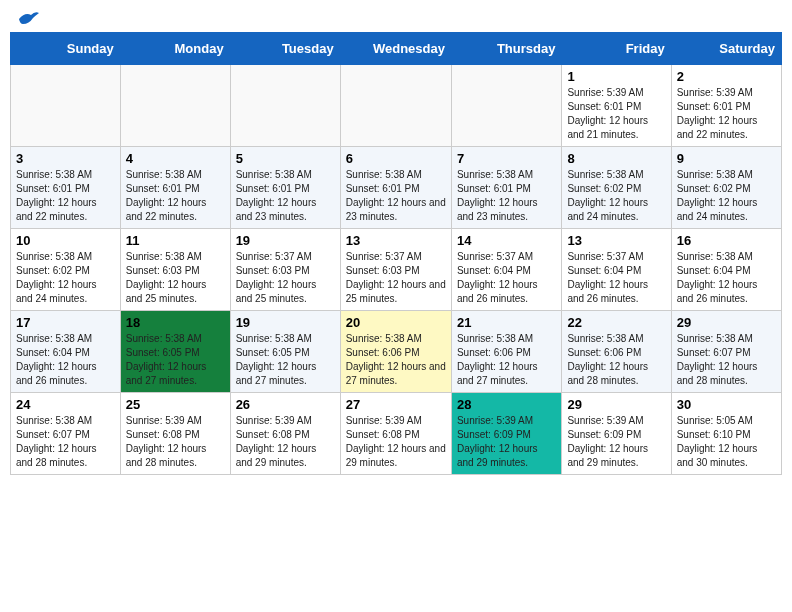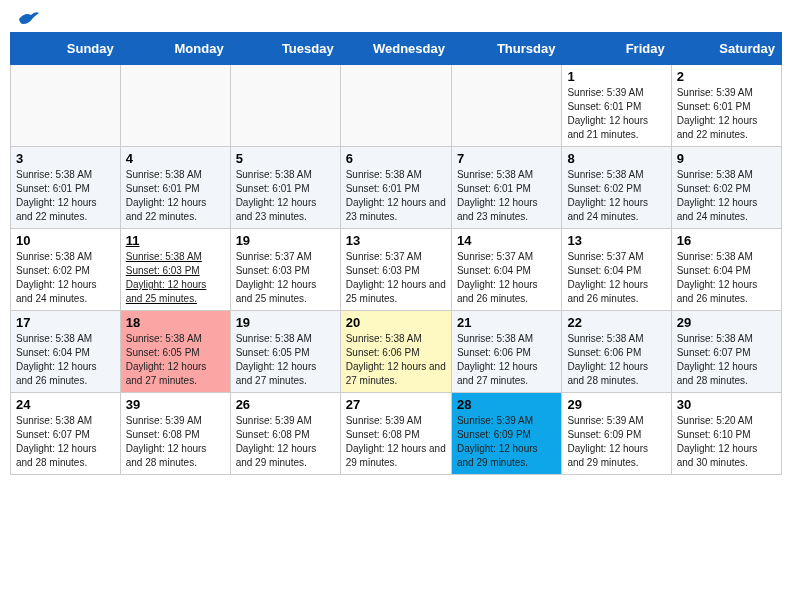--- a/index.html
+++ b/index.html
@@ -174,21 +174,21 @@
 Daylight: 12 hours and 24 minutes.</div>
         </td>
       </tr>
       <tr>
         <td style="background: rgb(255, 255, 255);">
           <span class="day-number">10</span>
           <div class="day-info" style="white-space: pre-line;">Sunrise: 5:38 AM
 Sunset: 6:02 PM
 Daylight: 12 hours and 24 minutes.</div>
         </td>
-        <td style="background: rgb(255, 255, 255); text-decoration: underline;">
+        <td style="background: rgb(255, 255, 255);">
           <span class="day-number">11</span>
           <div class="day-info" style="white-space: pre-line;">Sunrise: 5:38 AM
 Sunset: 6:03 PM
 Daylight: 12 hours and 25 minutes.</div>
         </td>
         <td style="background: rgb(255, 255, 255);">
           <span class="day-number">19</span>
           <div class="day-info" style="white-space: pre-line;">Sunrise: 5:37 AM
 Sunset: 6:03 PM
 Daylight: 12 hours and 25 minutes.</div>
@@ -218,21 +218,21 @@
 Daylight: 12 hours and 26 minutes.</div>
         </td>
       </tr>
       <tr>
         <td style="background: rgb(242, 246, 251);">
           <span class="day-number">17</span>
           <div class="day-info" style="white-space: pre-line;">Sunrise: 5:38 AM
 Sunset: 6:04 PM
 Daylight: 12 hours and 26 minutes.</div>
         </td>
-        <td style="background: #fca5a5;">
+        <td style="background: #15803d;">
           <span class="day-number">18</span>
           <div class="day-info" style="white-space: pre-line;">Sunrise: 5:38 AM
 Sunset: 6:05 PM
 Daylight: 12 hours and 27 minutes.</div>
         </td>
         <td style="background: rgb(242, 246, 251);">
           <span class="day-number">19</span>
           <div class="day-info" style="white-space: pre-line;">Sunrise: 5:38 AM
 Sunset: 6:05 PM
 Daylight: 12 hours and 27 minutes.</div>
@@ -263,50 +263,50 @@
         </td>
       </tr>
       <tr>
         <td style="background: rgb(255, 255, 255);">
           <span class="day-number">24</span>
           <div class="day-info" style="white-space: pre-line;">Sunrise: 5:38 AM
 Sunset: 6:07 PM
 Daylight: 12 hours and 28 minutes.</div>
         </td>
         <td style="background: rgb(255, 255, 255);">
-          <span class="day-number">39</span>
+          <span class="day-number">25</span>
           <div class="day-info" style="white-space: pre-line;">Sunrise: 5:39 AM
 Sunset: 6:08 PM
 Daylight: 12 hours and 28 minutes.</div>
         </td>
         <td style="background: rgb(255, 255, 255); margin-top: 42px;">
           <span class="day-number">26</span>
           <div class="day-info" style="white-space: pre-line;">Sunrise: 5:39 AM
 Sunset: 6:08 PM
 Daylight: 12 hours and 29 minutes.</div>
         </td>
         <td style="background: rgb(255, 255, 255);">
           <span class="day-number">27</span>
           <div class="day-info" style="white-space: pre-line;">Sunrise: 5:39 AM
 Sunset: 6:08 PM
 Daylight: 12 hours and 29 minutes.</div>
         </td>
-        <td style="background: #0ea5e9; margin-left: 33px;">
+        <td style="background: #14b8a6; margin-left: 33px;">
           <span class="day-number">28</span>
           <div class="day-info" style="white-space: pre-line;">Sunrise: 5:39 AM
 Sunset: 6:09 PM
 Daylight: 12 hours and 29 minutes.</div>
         </td>
         <td style="background: rgb(255, 255, 255);">
           <span class="day-number">29</span>
           <div class="day-info" style="white-space: pre-line;">Sunrise: 5:39 AM
 Sunset: 6:09 PM
 Daylight: 12 hours and 29 minutes.</div>
         </td>
         <td style="background: rgb(255, 255, 255);">
           <span class="day-number">30</span>
-          <div class="day-info" style="white-space: pre-line;">Sunrise: 5:20 AM
+          <div class="day-info" style="white-space: pre-line;">Sunrise: 5:05 AM
 Sunset: 6:10 PM
 Daylight: 12 hours and 30 minutes.</div>
         </td>
       </tr>
     </tbody>
 </table>
 
 </body></html>

